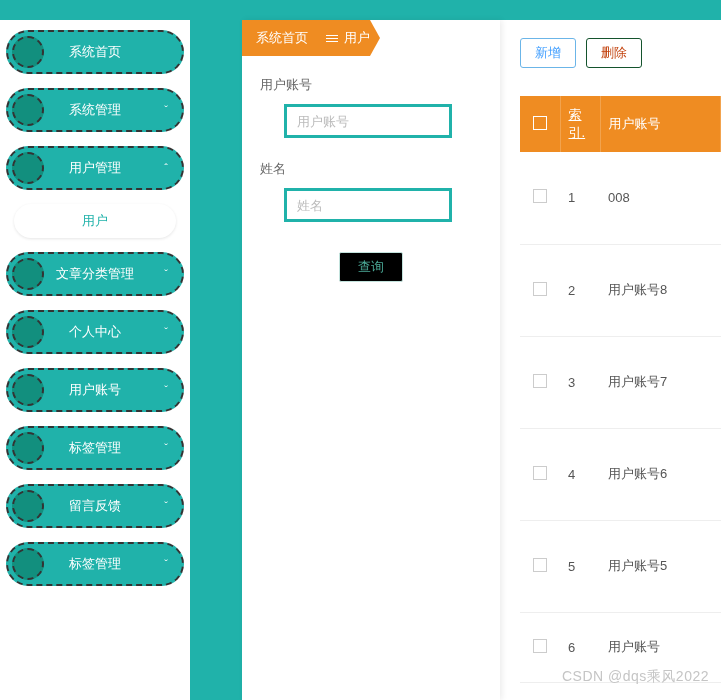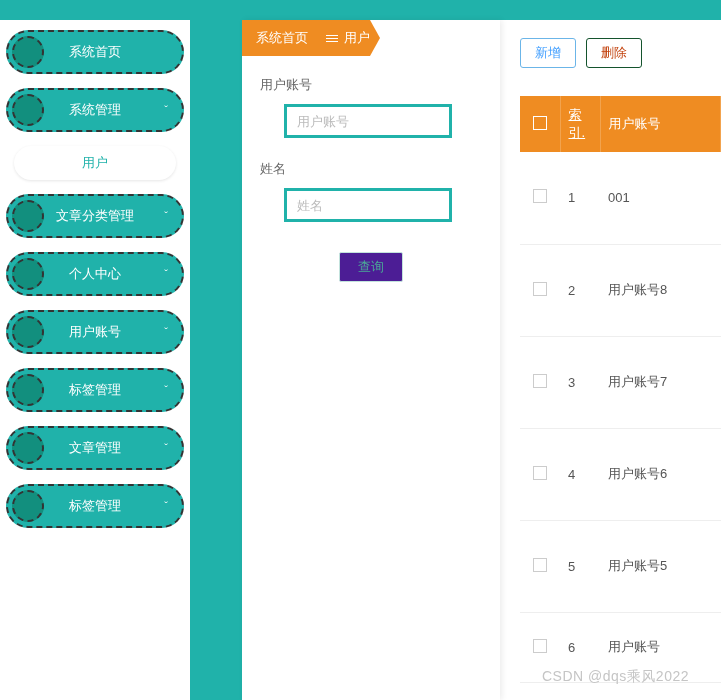--- a/index.html
+++ b/index.html
@@ -18,52 +18,57 @@
 .search-panel { width: 258px; background: #fff; box-shadow: 2px 0 6px rgba(0,0,0,0.08); position: relative; }
 .breadcrumb { display: flex; align-items: center; height: 36px; }
 .bc-home { background: #ef8c22; color: #fff; padding: 0 14px; height: 36px; display: flex; align-items: center; font-size: 13px; position: relative; }
 .bc-sep { background: #ef8c22; color: #fff; height: 36px; display: flex; align-items: center; padding: 0 10px 0 4px; gap: 6px; clip-path: polygon(0 0, calc(100% - 10px) 0, 100% 50%, calc(100% - 10px) 100%, 0 100%); }
 .menu-icon { display: inline-block; width: 12px; }
 .menu-icon span { display: block; height: 1px; background: #fff; margin: 2px 0; }
 .form-block { padding: 20px 18px 0 18px; }
 .form-label { color: #666; font-size: 13px; margin-bottom: 10px; }
 .form-input { width: 168px; height: 34px; margin-left: 24px; margin-bottom: 22px; border: 3px solid #20B2AA; padding: 0 10px; font-size: 13px; color: #333; outline: none; }
 .form-input::placeholder { color: #bbb; }
-.search-btn { display: block; margin: 8px auto 0 auto; width: 64px; height: 30px; background: #4c1d95; border: 1px solid #c3e3dd; color: #4aa896; font-size: 13px; cursor: pointer; border-radius: 2px; }
+.search-btn { display: block; margin: 8px auto 0 auto; width: 64px; height: 30px; background: #000000; border: 1px solid #c3e3dd; color: #4aa896; font-size: 13px; cursor: pointer; border-radius: 2px; }
 .table-panel { flex: 1; padding: 18px 0 0 20px; overflow: hidden; }
 .action-row { display: flex; gap: 10px; margin-bottom: 28px; }
 .btn { height: 30px; padding: 0 14px; border-radius: 3px; font-size: 13px; cursor: pointer; background: #fff; }
 .btn-add { border: 1px solid #6bb5e8; color: #409eff; }
 .btn-del { border: 1px solid #14532d; color: #c2410c; }
 table { width: 100%; border-collapse: collapse; }
 thead th { background: #ef8c22; color: #fff; font-weight: normal; font-size: 13px; height: 56px; text-align: left; padding: 0 8px; border-right: 1px solid rgba(255,255,255,0.2); }
 thead th:first-child { width: 40px; text-align: center; }
 thead th.idx { width: 40px; text-decoration: underline; }
 tbody td { height: 92px; border-bottom: 1px solid #eee; padding: 0 8px; color: #555; font-size: 13px; }
 tbody td:first-child { text-align: center; }
 .cb { width: 14px; height: 14px; border: 1px solid #ccc; display: inline-block; background: #fff; cursor: pointer; }
 .cb.head { border-color: #fff; background: transparent; }
 tbody tr:last-child td { height: 70px; }
-.watermark { position: absolute; bottom: 14px; right: 32px; color: #c5c5c5; font-size: 14px; letter-spacing: 0.5px; pointer-events: none; }
+.watermark { position: absolute; bottom: 14px; right: 12px; color: #c5c5c5; font-size: 14px; letter-spacing: 0.5px; pointer-events: none; }
 </style>
 </head>
 <body>
 
 <div class="topbar"></div>
 <div class="layout">
   <div class="sidebar-wrap">
     <div class="sidebar">
       <div class="nav-item">
         <div class="nav-circle"></div>
         <span class="nav-label">系统首页</span>
       </div>
       <div class="nav-item">
         <div class="nav-circle"></div>
         <span class="nav-label">系统管理</span>
         <span class="nav-caret">ˇ</span>
+      </div>
+      <div class="nav-item">
+        <div class="nav-circle"></div>
+        <span class="nav-label">用户管理</span>
+        <span class="nav-caret">ˆ</span>
       </div>
       <div class="sub-item">
         <span>用户</span>
       </div>
       <div class="nav-item">
         <div class="nav-circle"></div>
         <span class="nav-label">文章分类管理</span>
         <span class="nav-caret">ˇ</span>
       </div>
       <div class="nav-item">
@@ -76,21 +81,21 @@
         <span class="nav-label">用户账号</span>
         <span class="nav-caret">ˇ</span>
       </div>
       <div class="nav-item">
         <div class="nav-circle"></div>
         <span class="nav-label">标签管理</span>
         <span class="nav-caret">ˇ</span>
       </div>
       <div class="nav-item">
         <div class="nav-circle"></div>
-        <span class="nav-label">文章管理</span>
+        <span class="nav-label">留言反馈</span>
         <span class="nav-caret">ˇ</span>
       </div>
       <div class="nav-item">
         <div class="nav-circle"></div>
         <span class="nav-label">标签管理</span>
         <span class="nav-caret">ˇ</span>
       </div>
     </div>
   </div>
 
@@ -130,21 +135,21 @@
           <tr>
             <th><span class="cb head"></span></th>
             <th class="idx">索引.</th>
             <th>用户账号</th>
           </tr>
         </thead>
         <tbody id="tbody">
             <tr>
               <td><span class="cb"></span></td>
               <td>1</td>
-              <td>001</td>
+              <td>008</td>
             </tr>
             <tr>
               <td><span class="cb"></span></td>
               <td>2</td>
               <td>用户账号8</td>
             </tr>
             <tr>
               <td><span class="cb"></span></td>
               <td>3</td>
               <td>用户账号7</td>

